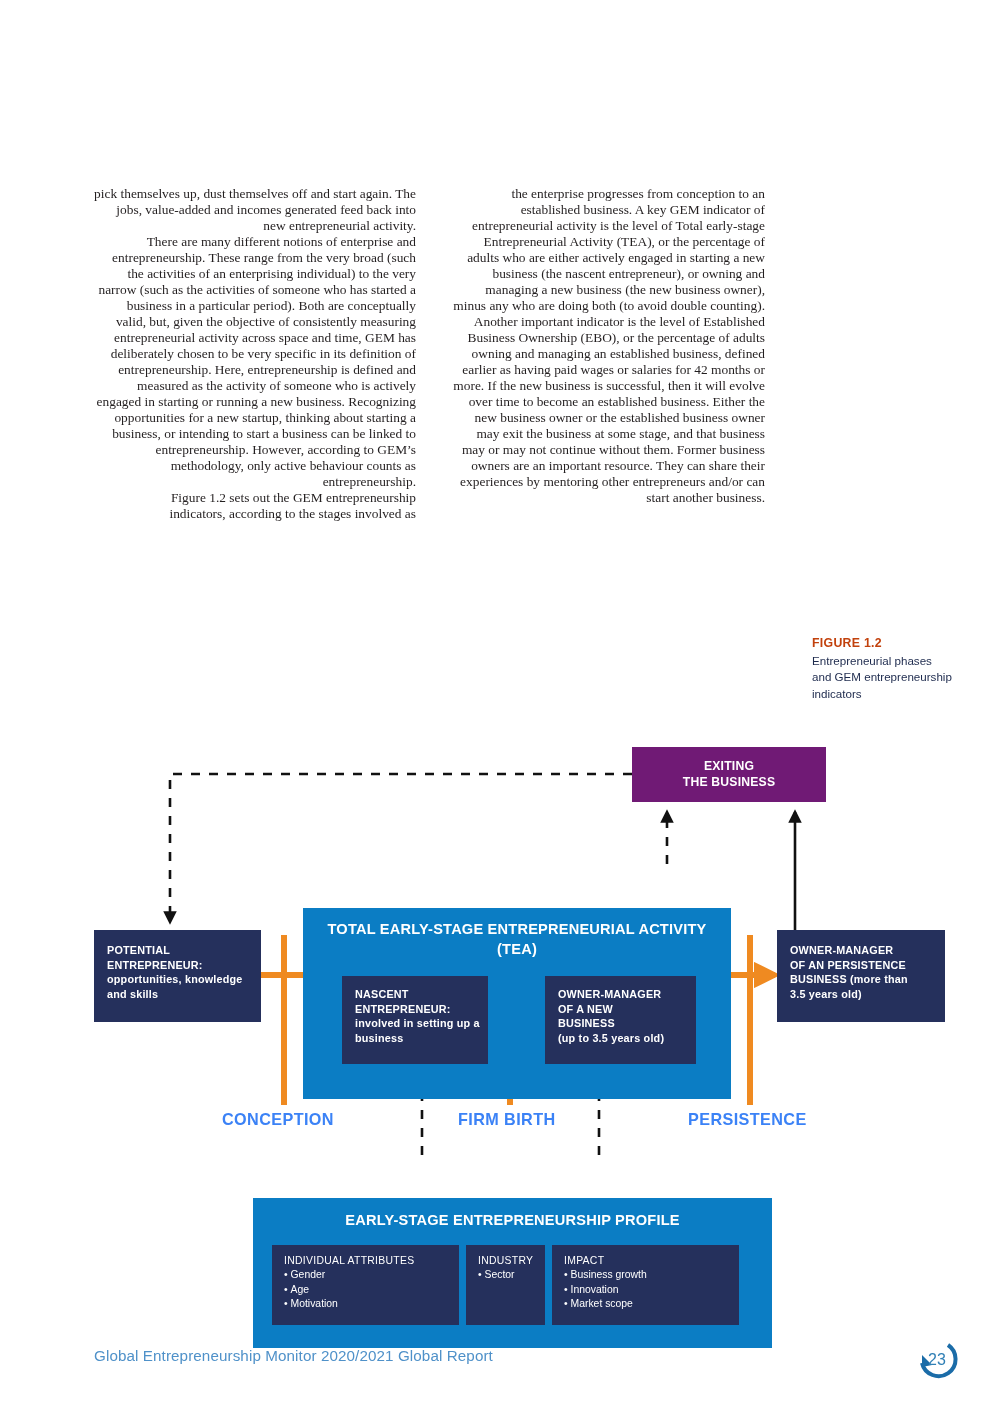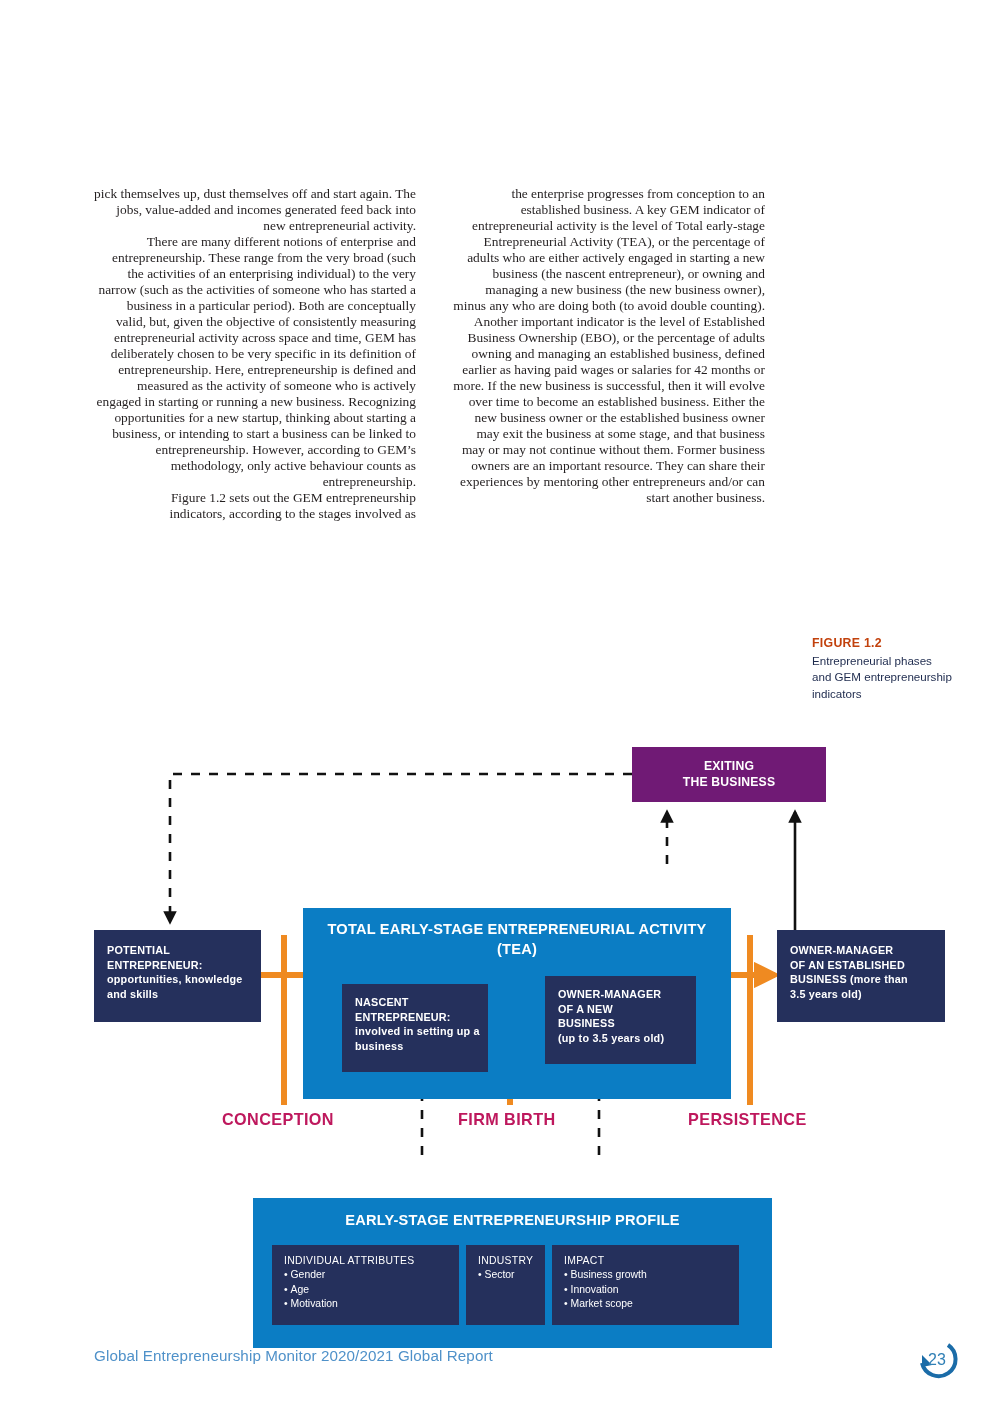--- a/index.html
+++ b/index.html
@@ -56,21 +56,21 @@
     text-align:center;font-size:12.2px;line-height:15.5px;
   }
 
   
   #box-tea{left:303px;top:135px;width:428px;height:191px;}
   #tea-title{
     position:absolute;left:14px;top:11px;width:400px;
     text-align:center;font-size:14.6px;line-height:20px;
   }
   #box-nascent{
-    left:39px;top:76px;width:146px;height:88px;
+    left:39px;top:68px;width:146px;height:88px;
     padding:11px 0 0 13px;font-size:10.8px;line-height:14.6px;
   }
   #box-newbiz{
     left:242px;top:68px;width:151px;height:88px;
     padding:11px 0 0 13px;font-size:10.8px;line-height:14.6px;
   }
 
   
   #box-potential{
     left:94px;top:200px;width:167px;height:92px;
@@ -81,21 +81,21 @@
     padding:13px 0 0 13px;font-size:10.8px;line-height:14.6px;
   }
 
   .strongline{display:block;}
   .thinline{display:block;font-weight:bold;}
 
   
   .stage{
     position:absolute;top:380px;
     font-family:"Liberation Sans", sans-serif;
-    font-weight:bold;font-size:16.2px;color:#be185d;
+    font-weight:bold;font-size:16.2px;color:#3b82f6;
     letter-spacing:.4px;white-space:nowrap;
   }
   #stage-conception{left:222px;}
   #stage-firmbirth{left:458px;}
   #stage-persistence{left:688px;}
 
   
   #box-profile{left:253px;top:425px;width:519px;height:150px;}
   #profile-title{
     position:absolute;left:0;top:14px;width:519px;
@@ -206,21 +206,21 @@
     </div>
 
     <div class="box navy" id="box-potential">
       <span class="thinline lbl">POTENTIAL</span>
       <span class="thinline lbl">ENTREPRENEUR:</span>
       <span class="thinline lbl">opportunities, knowledge and skills</span>
     </div>
 
     <div class="box navy" id="box-established">
       <span class="thinline lbl">OWNER-MANAGER</span>
-      <span class="thinline lbl">OF AN ESTABLISHED</span>
+      <span class="thinline lbl">OF AN PERSISTENCE</span>
       <span class="thinline lbl">BUSINESS (more than</span>
       <span class="thinline lbl">3.5 years old)</span>
     </div>
 
     <div class="stage" id="stage-conception">CONCEPTION</div>
     <div class="stage" id="stage-firmbirth">FIRM BIRTH</div>
     <div class="stage" id="stage-persistence">PERSISTENCE</div>
 
     <div class="box blue" id="box-profile">
       <div class="lbl" id="profile-title">EARLY-STAGE ENTREPRENEURSHIP PROFILE</div>

